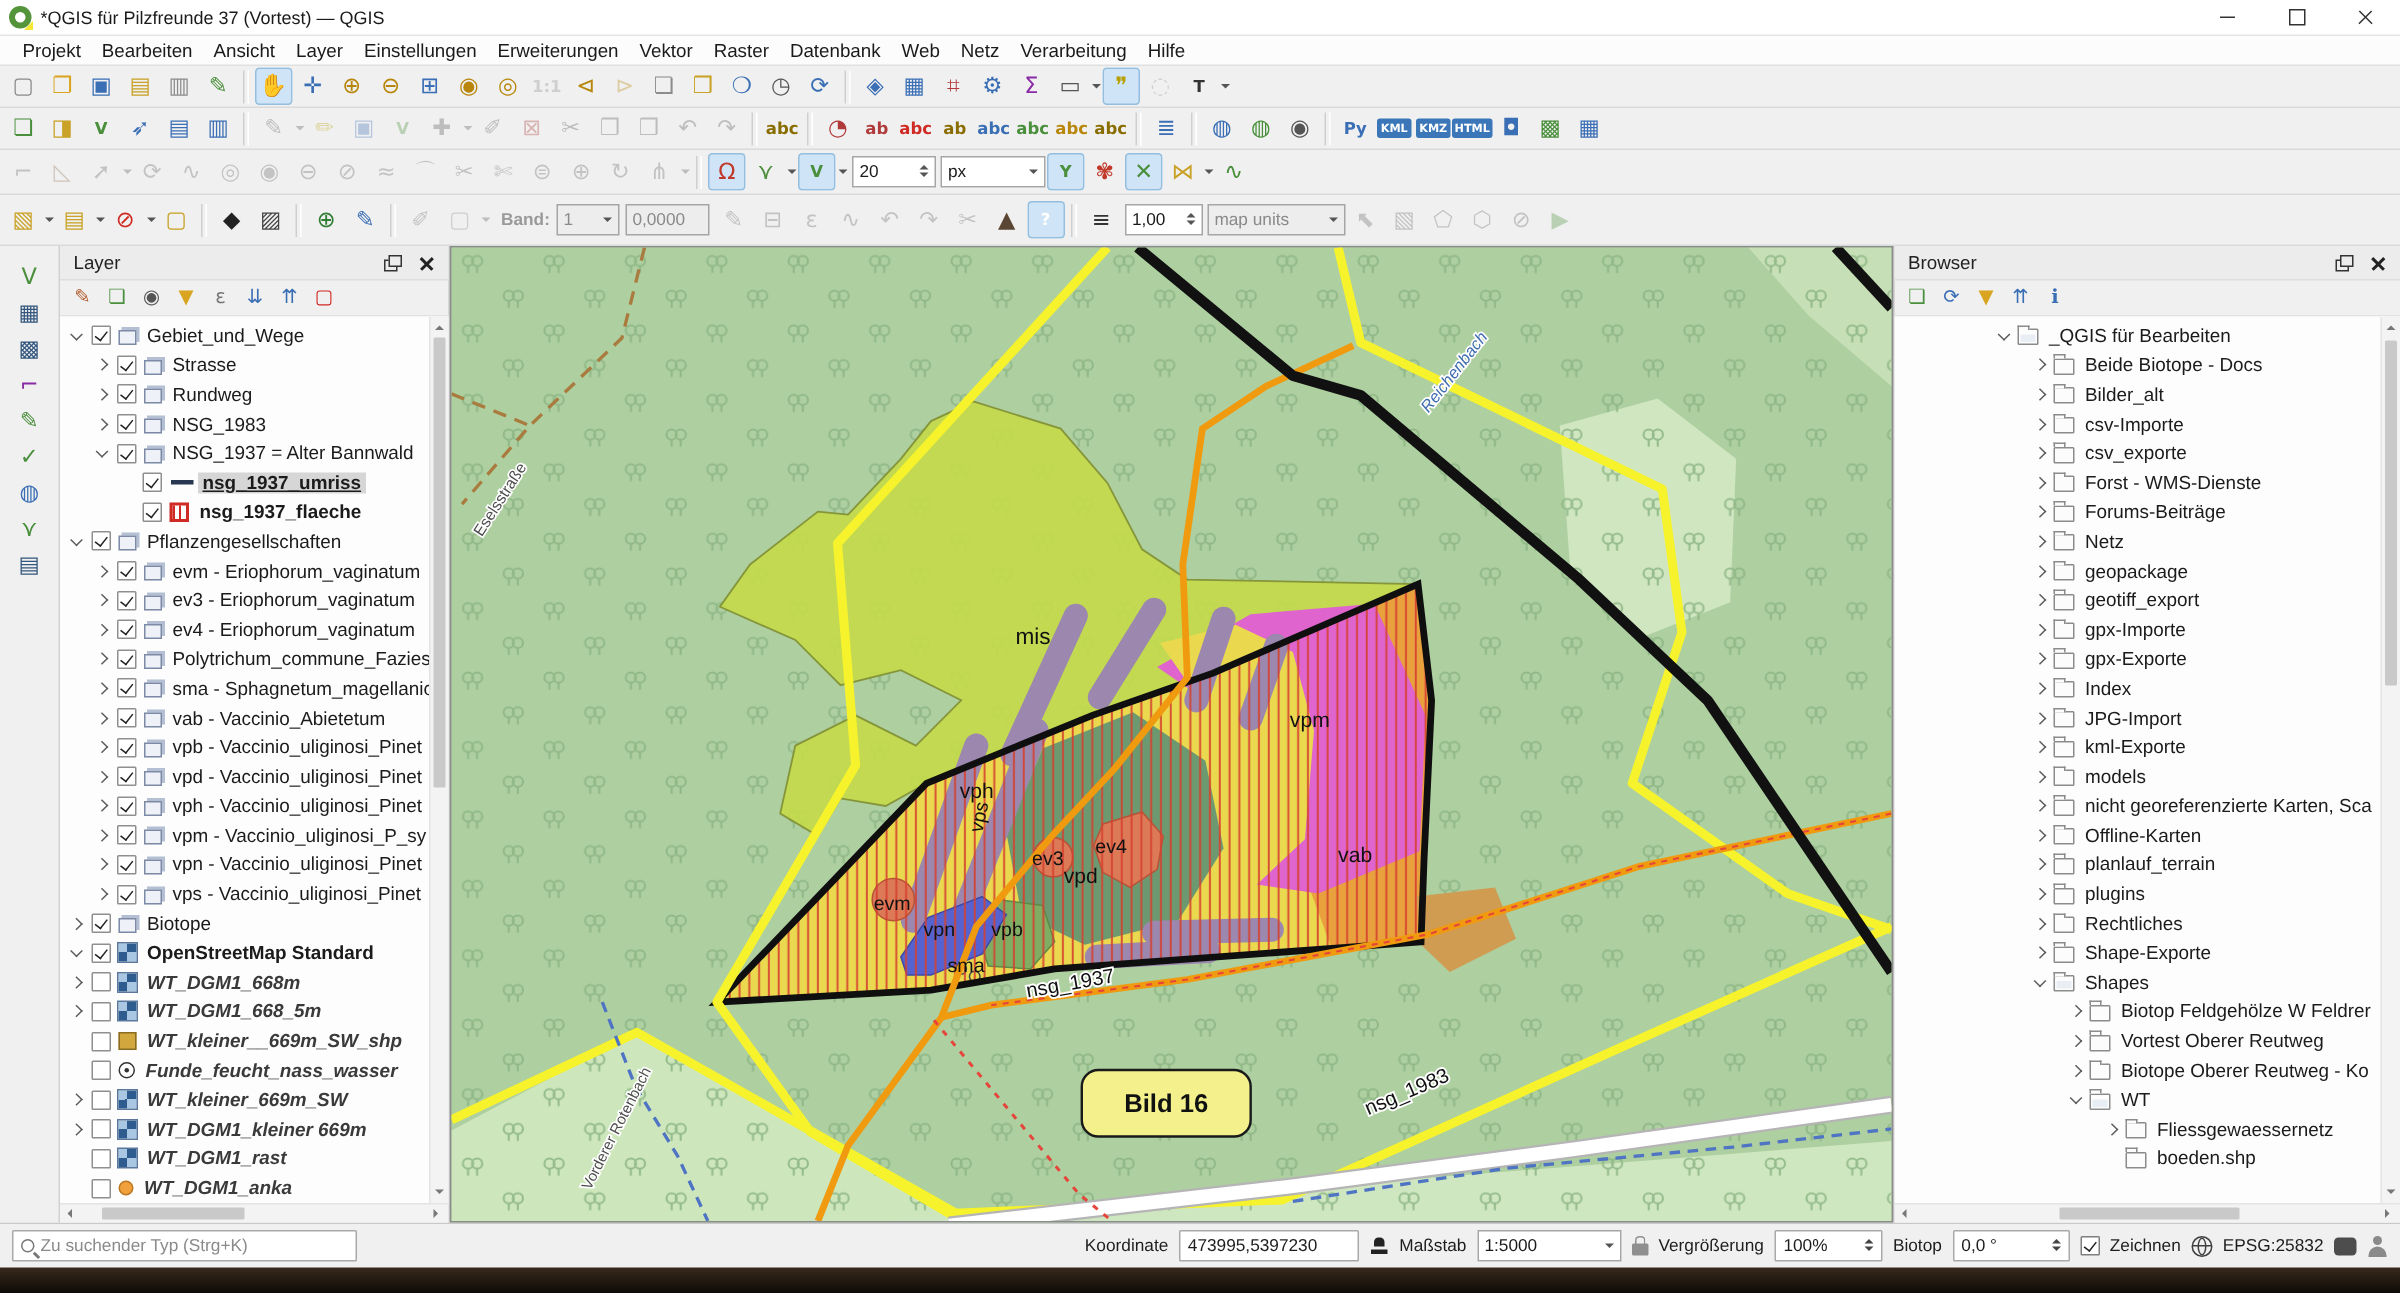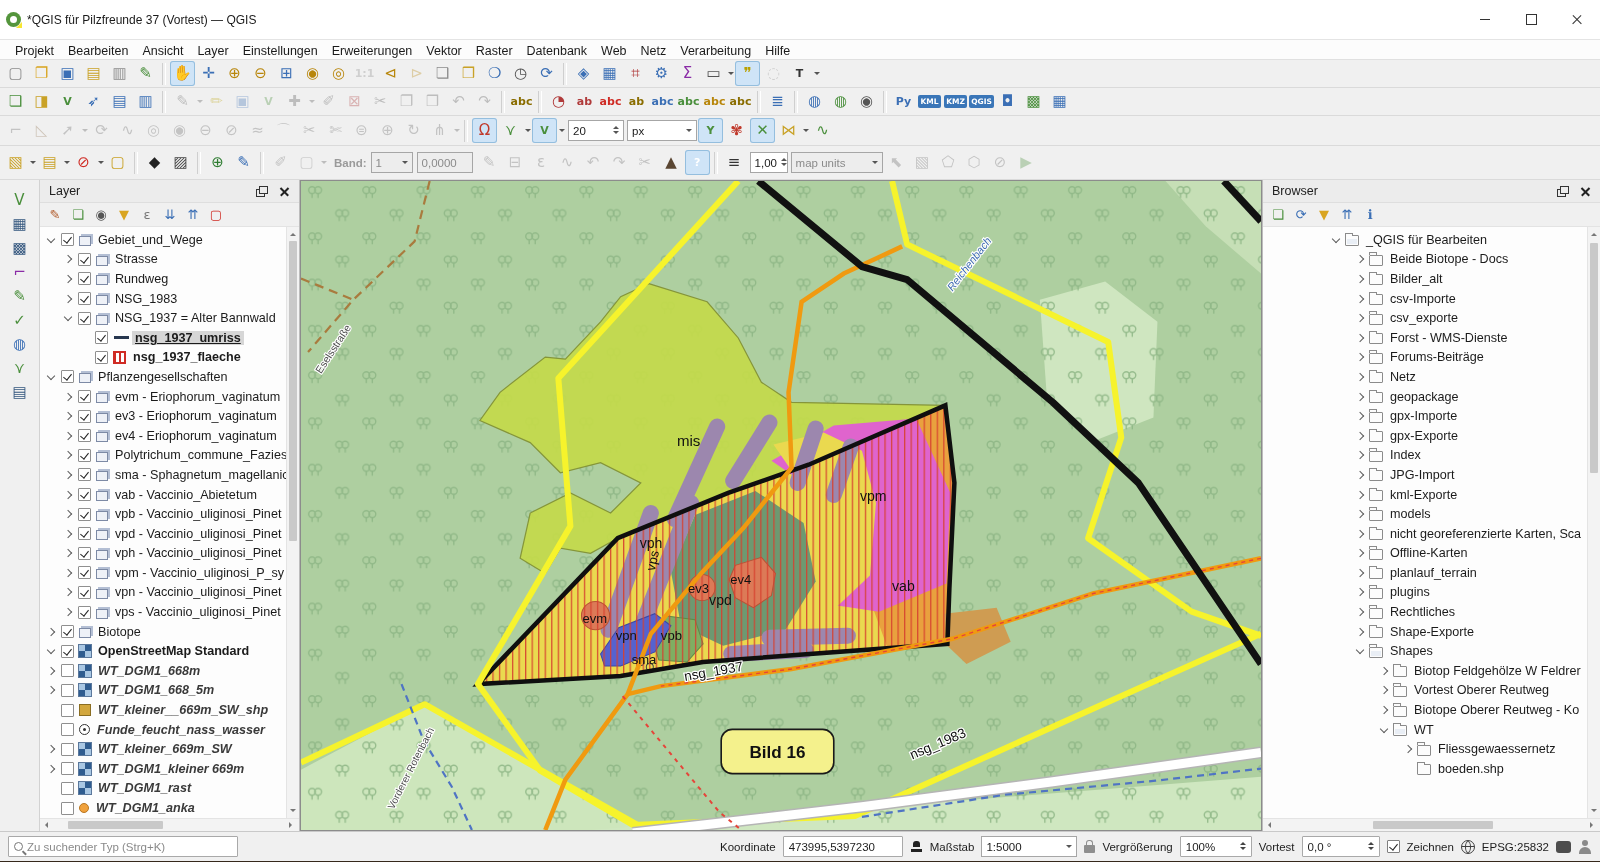--- a/index.html
+++ b/index.html
@@ -1,18 +1,18 @@
 <!DOCTYPE html>
 <html><head>
 <meta charset="utf-8">
 <style>
   *{margin:0;padding:0;box-sizing:border-box}
   html,body{width:1600px;height:862px;overflow:hidden;font-family:"Liberation Sans",sans-serif;background:#f0f0f0}
   
-  .titlebar{height:40px;background:#ffffff;display:flex;align-items:center;padding-left:6px;border-bottom:1px solid #e4e4e4}
+  .titlebar{height:24px;background:#ffffff;display:flex;align-items:center;padding-left:6px;border-bottom:1px solid #e4e4e4}
   .qlogo{width:15px;height:15px;border-radius:50%;background:#54953c;position:relative;margin-right:6px}
   .qlogo::before{content:"";position:absolute;left:4px;top:4px;width:7px;height:7px;border-radius:50%;background:#fff}
   .qlogo::after{content:"";position:absolute;right:-1px;bottom:-1px;width:6px;height:6px;background:#f7e632;clip-path:polygon(0 100%,100% 0,100% 100%)}
   .wtitle{font-size:12px;color:#1a1a1a}
   .wbtns{margin-left:auto;display:flex;height:24px}
   .wbtn{width:46px;height:24px;display:flex;align-items:center;justify-content:center;position:relative}
   .wbtn.min::before{content:"";width:10px;height:1.4px;background:#333}
   .wbtn.max::before{content:"";width:9px;height:9px;border:1.2px solid #333}
   .wbtn.close::before,.wbtn.close::after{content:"";position:absolute;width:12px;height:1.4px;background:#333}
   .wbtn.close::before{transform:rotate(45deg)}.wbtn.close::after{transform:rotate(-45deg)}
@@ -345,21 +345,21 @@
       <span class="tbi sm" style="--fg: #3b6fb5;">
         <span class="g">Py</span>
       </span>
       <span class="tbi badge">
         <span class="g">KML</span>
       </span>
       <span class="tbi badge">
         <span class="g">KMZ</span>
       </span>
       <span class="tbi badge">
-        <span class="g">QGIS</span>
+        <span class="g">HTML</span>
       </span>
       <span class="tbi" style="--fg: #3b6fb5;">
         <span class="g">◘</span>
       </span>
       <span class="tbi" style="--fg: #4a8f3c;">
         <span class="g">▩</span>
       </span>
       <span class="tbi" style="--fg: #3b6fb5;">
         <span class="g">▦</span>
       </span>
@@ -530,21 +530,21 @@
         <span class="g">▲</span>
       </span>
       <span class="tbi sm on" style="--fg: #ffffff;">
         <span class="g">?</span>
       </span>
       <span class="tbi sep"></span>
       <span class="tbi" style="--fg: #333333;">
         <span class="g">≡</span>
       </span>
     </span>
-  <span class="spin" style="width:38px;margin:16px 2px">
+  <span class="spin" style="width:52px;margin:16px 2px">
     <span>1,00</span>
     <span class="arrs">
         <i class="up"></i>
         <i class="dn"></i>
       </span>
   </span>
   <span class="combo ctl-dis" style="width:92px">
       <span>map units</span>
     </span>
   <span class="grp">
@@ -1028,20 +1028,25 @@
             <span class="lbl">Netz</span>
           </div>
             <div class="row brow" style="--lvl: 2;">
             <span class="exp closed"></span>
             <span class="ic folder"></span>
             <span class="lbl">geopackage</span>
           </div>
             <div class="row brow" style="--lvl: 2;">
             <span class="exp closed"></span>
             <span class="ic folder"></span>
+            <span class="lbl">geotiff_export</span>
+          </div>
+            <div class="row brow" style="--lvl: 2;">
+            <span class="exp closed"></span>
+            <span class="ic folder"></span>
             <span class="lbl">gpx-Importe</span>
           </div>
             <div class="row brow" style="--lvl: 2;">
             <span class="exp closed"></span>
             <span class="ic folder"></span>
             <span class="lbl">gpx-Exporte</span>
           </div>
             <div class="row brow" style="--lvl: 2;">
             <span class="exp closed"></span>
             <span class="ic folder"></span>
@@ -1160,21 +1165,21 @@
     </span>
   <span class="lockic"></span>
   <span class="slabel">Vergrößerung</span>
   <span class="sinput" style="width:72px">
     <span>100%</span>
     <span class="udsp" style="margin-left:auto">
         <i class="up"></i>
         <i class="dn"></i>
       </span>
   </span>
-  <span class="slabel">Vortest</span>
+  <span class="slabel">Biotop</span>
   <span class="sinput" style="width:78px">
     <span>0,0 °</span>
     <span class="udsp" style="margin-left:auto">
         <i class="up"></i>
         <i class="dn"></i>
       </span>
   </span>
   <span class="cbz"></span>
   <span class="slabel">Zeichnen</span>
   <span class="globeic"></span>

